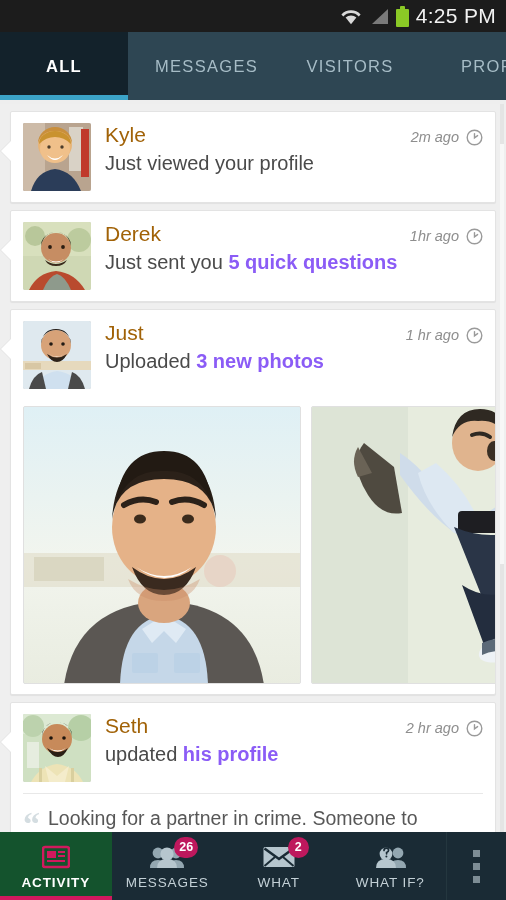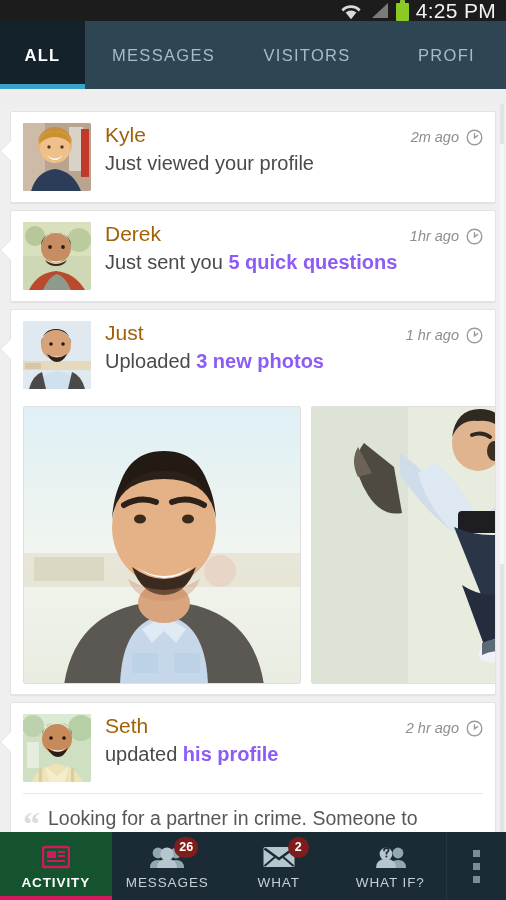--- a/index.html
+++ b/index.html
@@ -6,21 +6,21 @@
   html, body {
     width: 506px; height: 900px;
     font-family: "Liberation Sans", sans-serif;
     background: #eeeeee;
     overflow: hidden;
   }
   #app { position: relative; width: 506px; height: 900px; overflow: hidden; }
 
   
   .statusbar {
-    height: 21px; background: #1c1c1c;
+    height: 32px; background: #1c1c1c;
     display: flex; align-items: center; justify-content: flex-end;
     padding-right: 10px; gap: 7px;
   }
   .sb-wifi { width: 22px; height: 18px; position: relative; }
   .sb-signal { width: 20px; height: 17px; }
   .sb-batt { width: 13px; height: 21px; position: relative; }
   .sb-batt .body {
     position: absolute; left: 0; top: 3px; width: 13px; height: 18px;
     background: #8bc926; border-radius: 1px;
   }
@@ -35,21 +35,21 @@
 
   
   .tabbar {
     height: 68px; background: #2e4653; display: flex; position: relative;
   }
   .tab {
     display: flex; align-items: center; justify-content: center;
     color: #a6bcc6; font-size: 16.5px; letter-spacing: 1.3px;
     position: relative; flex: 0 0 auto; padding: 0 10px;
   }
-  .tab.t-all { width: 85px; background: #13222b; color: #ffffff; font-weight: bold; }
+  .tab.t-all { width: 128px; background: #13222b; color: #ffffff; font-weight: bold; }
   .tab.t-all .underline {
     position: absolute; left: 0; right: 0; bottom: 0; height: 5px;
     background: #3ba3c7;
   }
   .tab.t-msg { width: 157px; align-items: center; }
   .tab.t-vis { width: 130px; }
   .tab.t-pro { width: 120px; justify-content: flex-start; padding-left: 46px; }
 
   
   .content {
@@ -134,21 +134,21 @@
   }
   .navitem.active { background: #14532d; }
   .navitem.active .navunderline {
     position: absolute; left: 0; right: 0; bottom: 0; height: 4px; background: #d2195e;
   }
   .navicon { height: 28px; display: flex; align-items: center; justify-content: center; position: relative; }
   .navlabel { color: #c3d0d6; font-size: 13.5px; letter-spacing: .9px; }
   .navitem.active .navlabel { color: #ffffff; font-weight: bold; }
   .badge {
     position: absolute; top: -6px; right: -14px;
-    min-width: 21px; height: 21px; border-radius: 11px; background: #7f1d1d;
+    min-width: 21px; height: 21px; border-radius: 11px; background: #be185d;
     color: #ffffff; font-size: 12.5px; font-weight: bold;
     display: flex; align-items: center; justify-content: center; padding: 0 5px;
   }
   .overflow {
     flex: 0 0 60px; display: flex; flex-direction: column;
     align-items: center; justify-content: center; gap: 6px;
     border-left: 1px solid #24373f;
   }
   .odot { width: 7px; height: 7px; background: #7d8d95; }
 </style>

